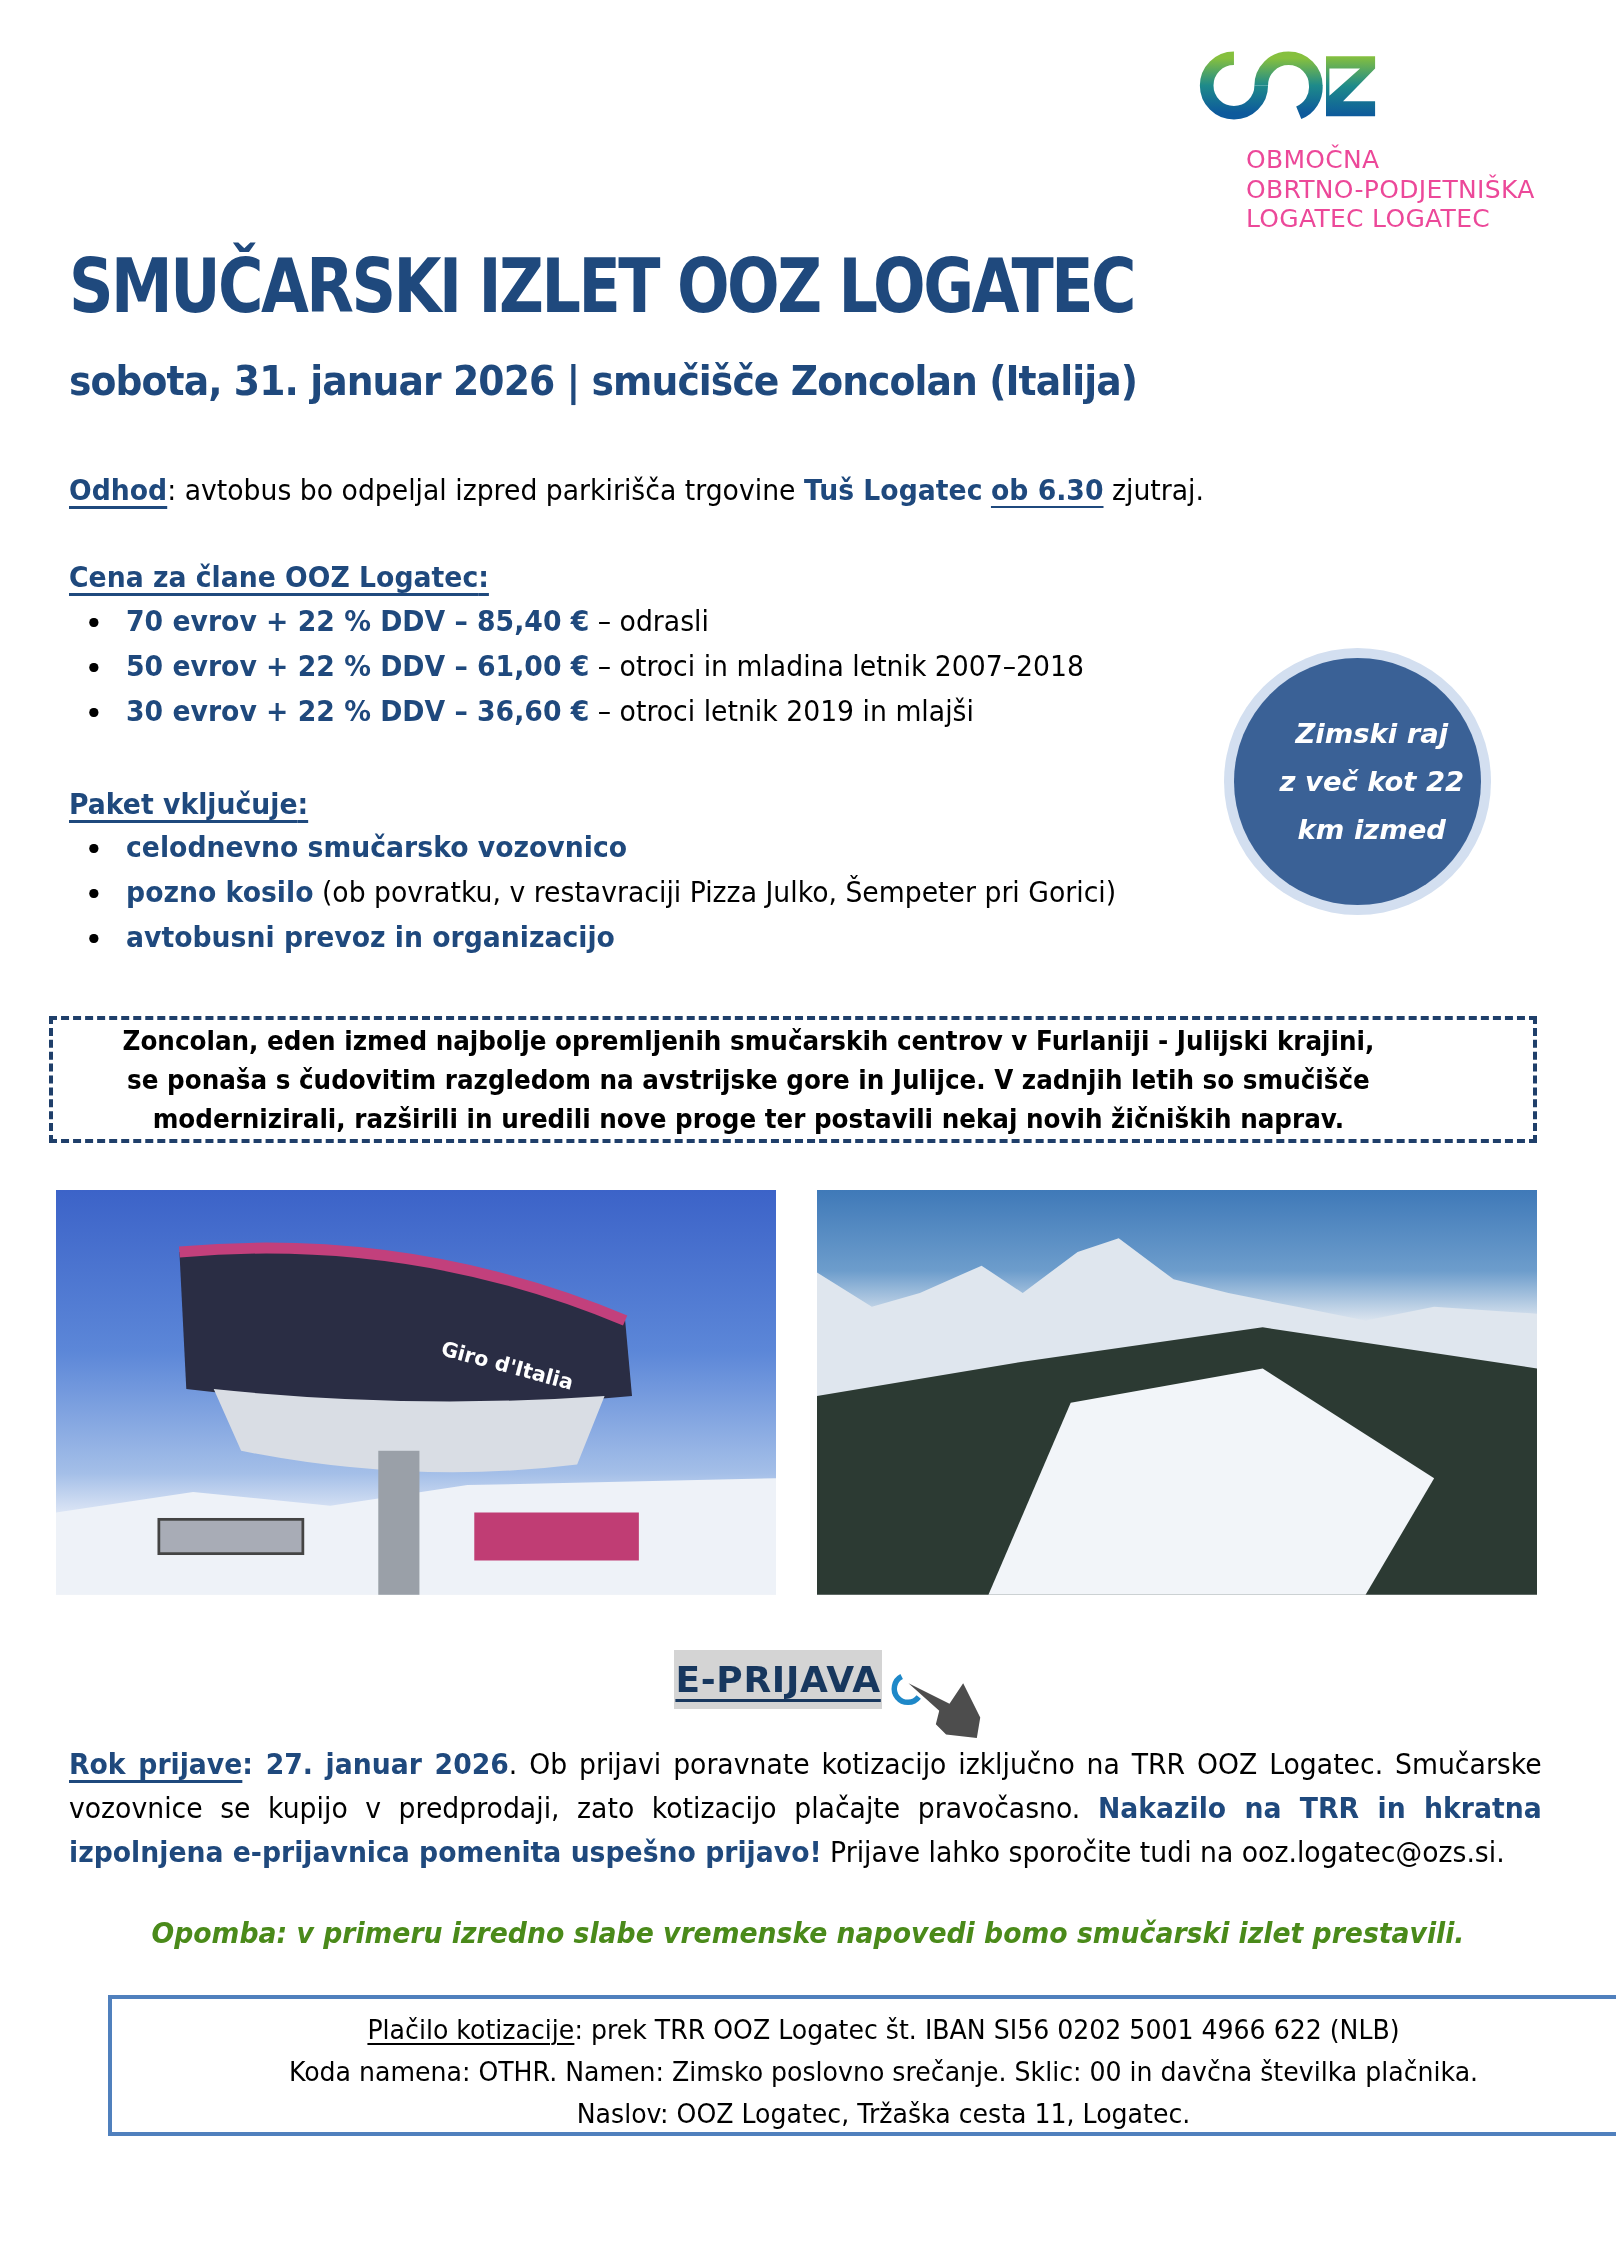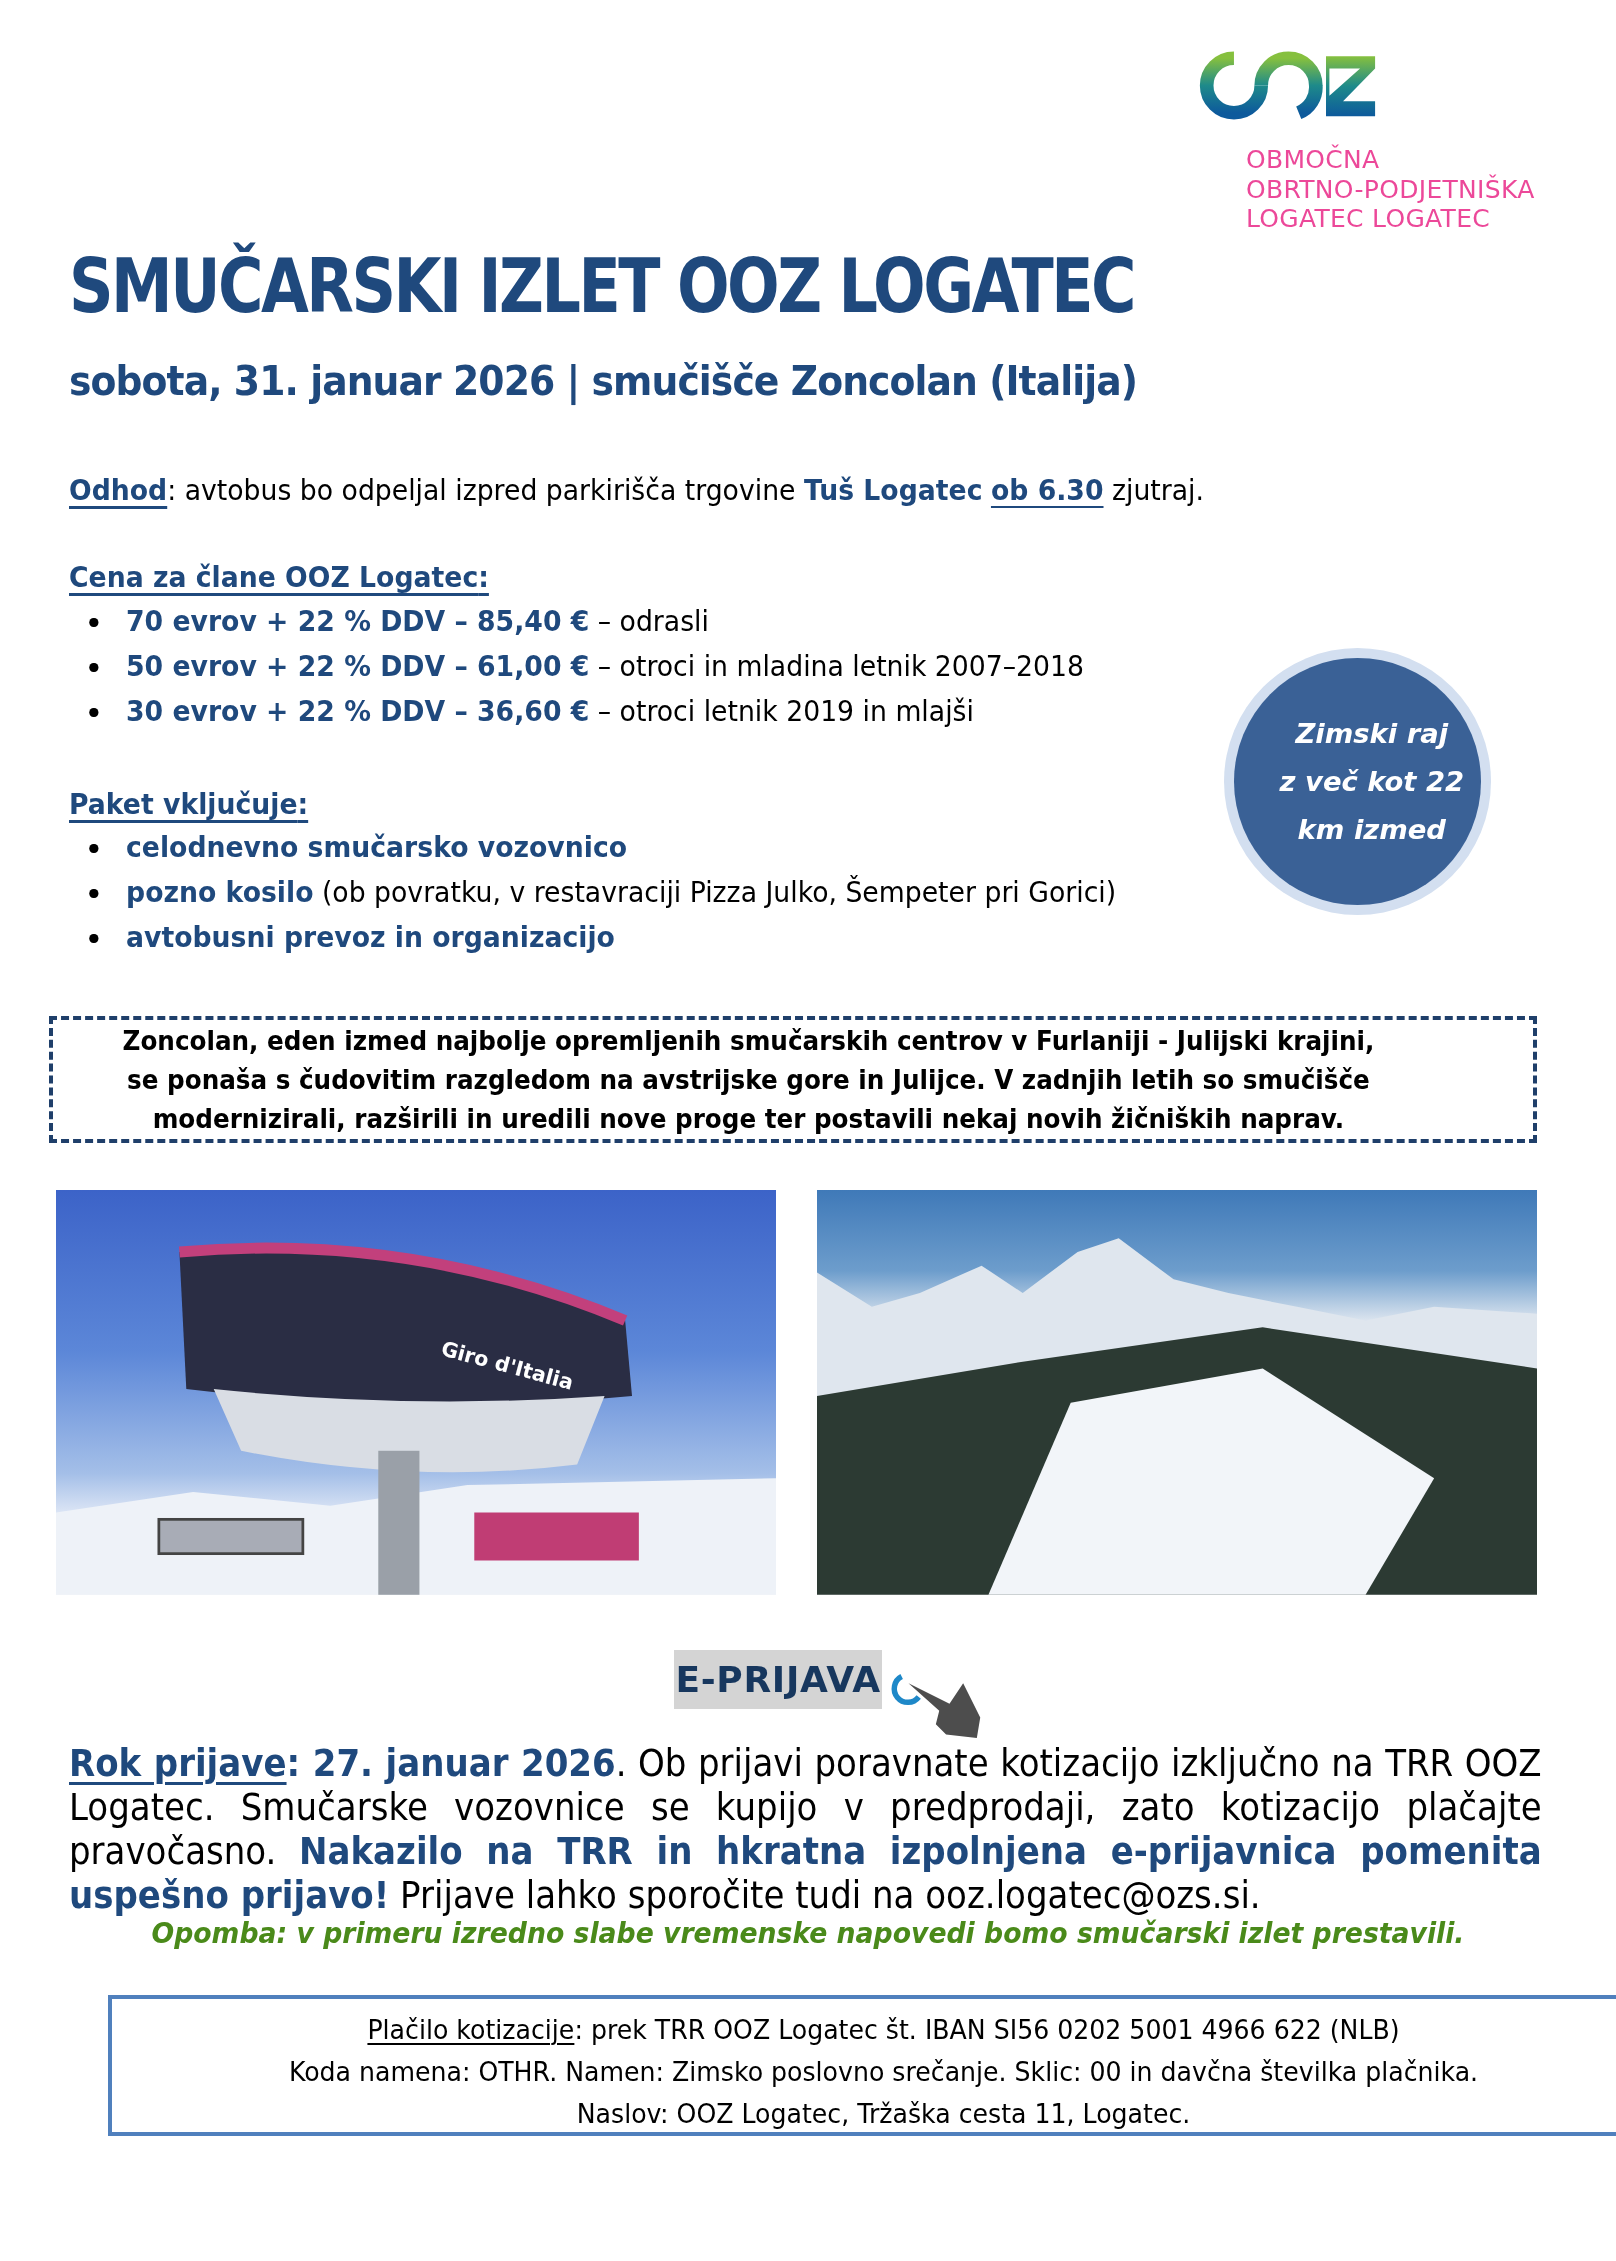--- a/index.html
+++ b/index.html
@@ -45,24 +45,24 @@
 
   
   .photo { top: 1190px; height: 405px; }
   #photo-lift { left: 56px; width: 720px;
     background: linear-gradient(180deg, #3c63c8 0%, #5c87d8 40%, #a4bfe8 70%, #e9eef8 82%, #f4f6fb 100%); overflow: hidden; }
   #photo-mountains { left: 817px; width: 720px;
     background: linear-gradient(180deg, #3f79b8 0%, #6d9dcc 20%, #d9e3ee 32%, #9fb0c3 45%, #2f3b45 60%, #dfe6ee 75%, #f1f4f8 100%); overflow: hidden; }
 
   
   #eprijava { left: 674px; top: 1650px; background: #d4d4d4; padding: 0 1.4px; height: 59px; display: flex; align-items: center; }
-  #eprijava-label { font-weight: bold; font-size: 36px; color: #17375e; text-decoration-thickness: 2.7px; text-underline-offset: 6.9px; letter-spacing: 0.7px; }
+  #eprijava-label { font-weight: bold; font-size: 36px; color: #17375e; text-decoration: underline; text-decoration-thickness: 2.7px; text-underline-offset: 6.9px; letter-spacing: 0.7px; }
   #click-icon { left: 881px; top: 1656px; width: 137px; height: 82px; }
 
-  #rok { left: 69px; top: 1742px; width: 1474px; text-align: justify; font-size: 37px; line-height: 44px; }
+  #rok { left: 69px; top: 1742px; width: 1474px; text-align: justify; font-size: 29px; line-height: 44px; }
   #rok p { margin: 0; transform: scaleX(0.92); transform-origin: left top; width: 108.6%; }
 
   #opomba { left: 0; width: 1616px; top: 1916px; text-align: center; color: #4a8a1a; font-weight: bold; font-style: italic;
             font-size: 29px; transform: scaleX(0.92); }
 
   #payment-box { left: 108px; top: 1995px; width: 1551px; height: 141px; border: 4.8px solid #5080bd; box-sizing: border-box;
                  text-align: center; font-size: 27.4px; line-height: 42px; padding-top: 10.3px; }
   #payment-box div { transform: scaleX(0.92); }
   .u-black { text-decoration: underline; text-decoration-thickness: 2.1px; text-underline-offset: 4.1px; }
 </style>

